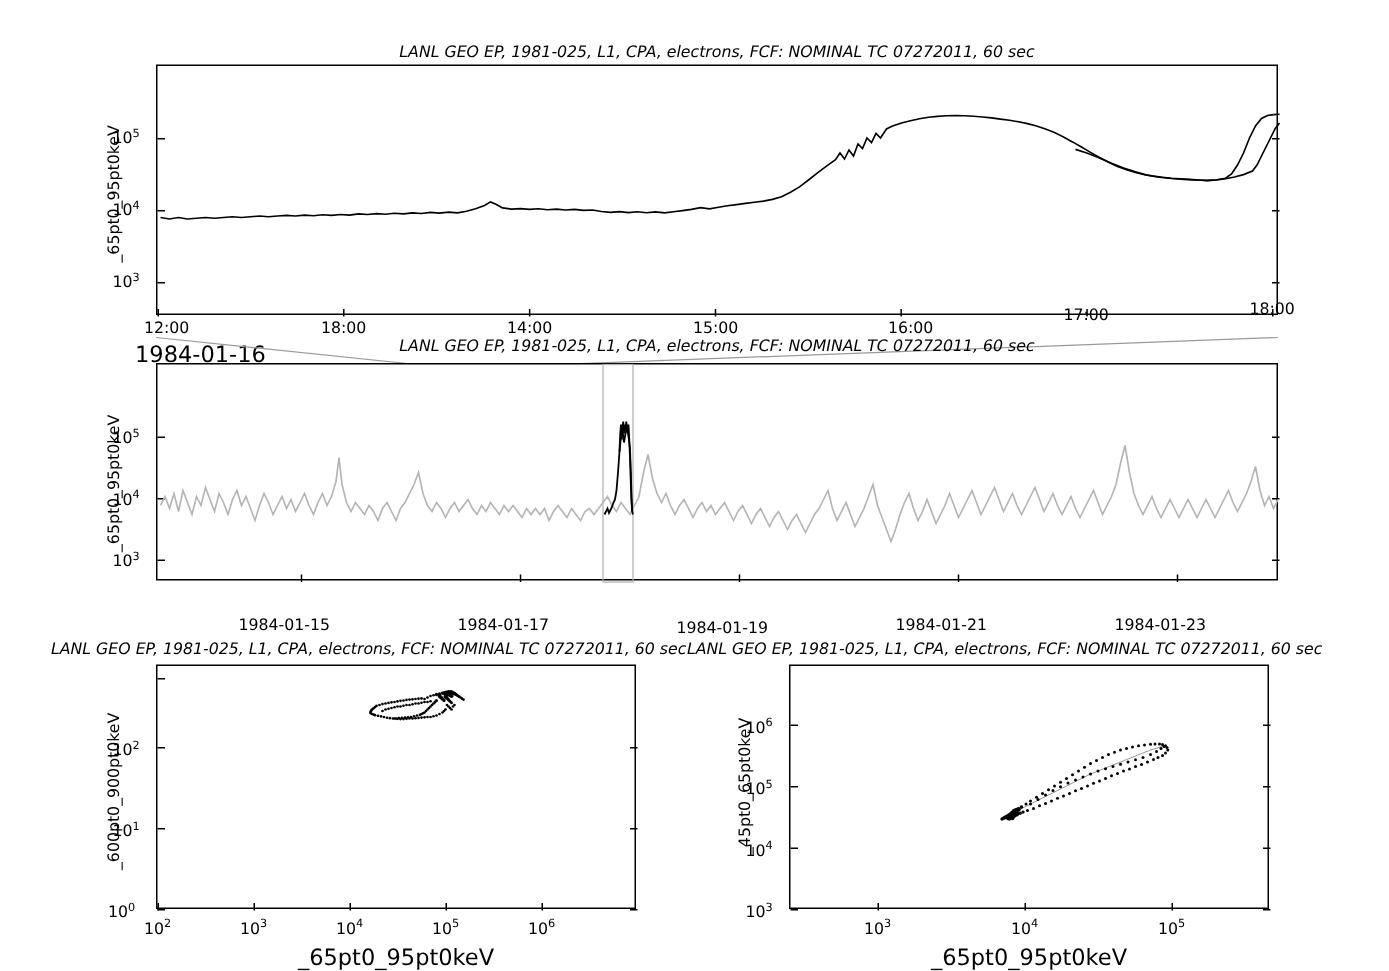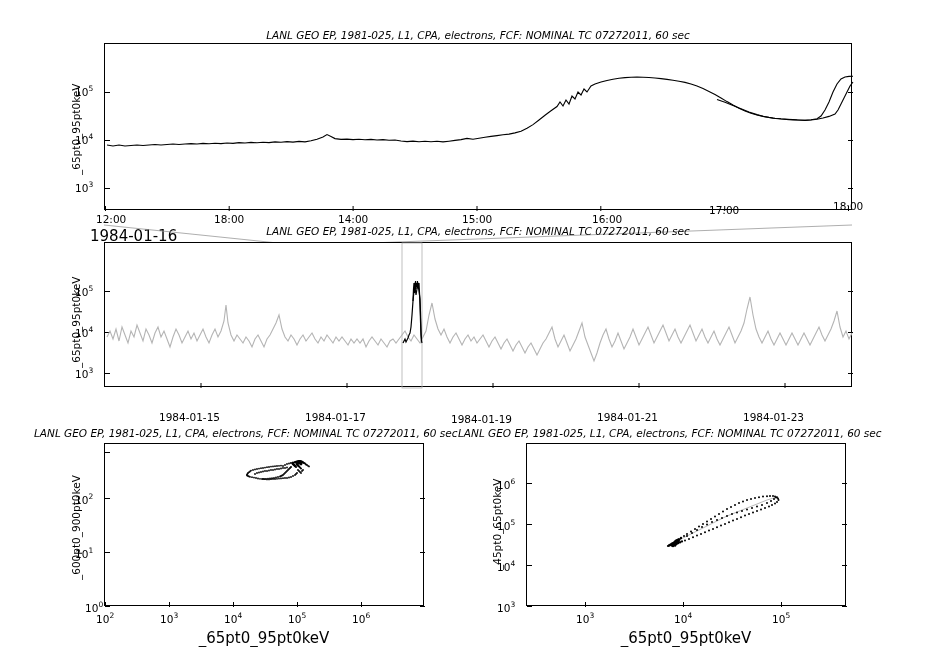--- a/index.html
+++ b/index.html
@@ -327,21 +327,21 @@
           <circle cx="182" cy="23.5" r="0.9"></circle>
         <circle cx="194" cy="18" r="1.6"></circle>
           <circle cx="195" cy="19" r="1.6"></circle>
           <circle cx="193" cy="19" r="1.6"></circle>
         <circle cx="196" cy="20" r="1.4"></circle>
           <circle cx="192" cy="18.5" r="1.5"></circle>
       </g>
     </svg>
   </div>
 
-  <div class="tick-label" style="left:85px; top:600px;">
+  <div class="tick-label" style="left:72px; top:600px;">
     <span>10</span><span class="sup">0</span>
   </div>
   <div class="tick-label" style="left:75px; top:546px;">
     <span>10</span><span class="sup">1</span>
   </div>
   <div class="tick-label" style="left:75px; top:492px;">
     <span>10</span><span class="sup">2</span>
   </div>
 
   <div class="tick-label" style="left:96px; top:611px;">

